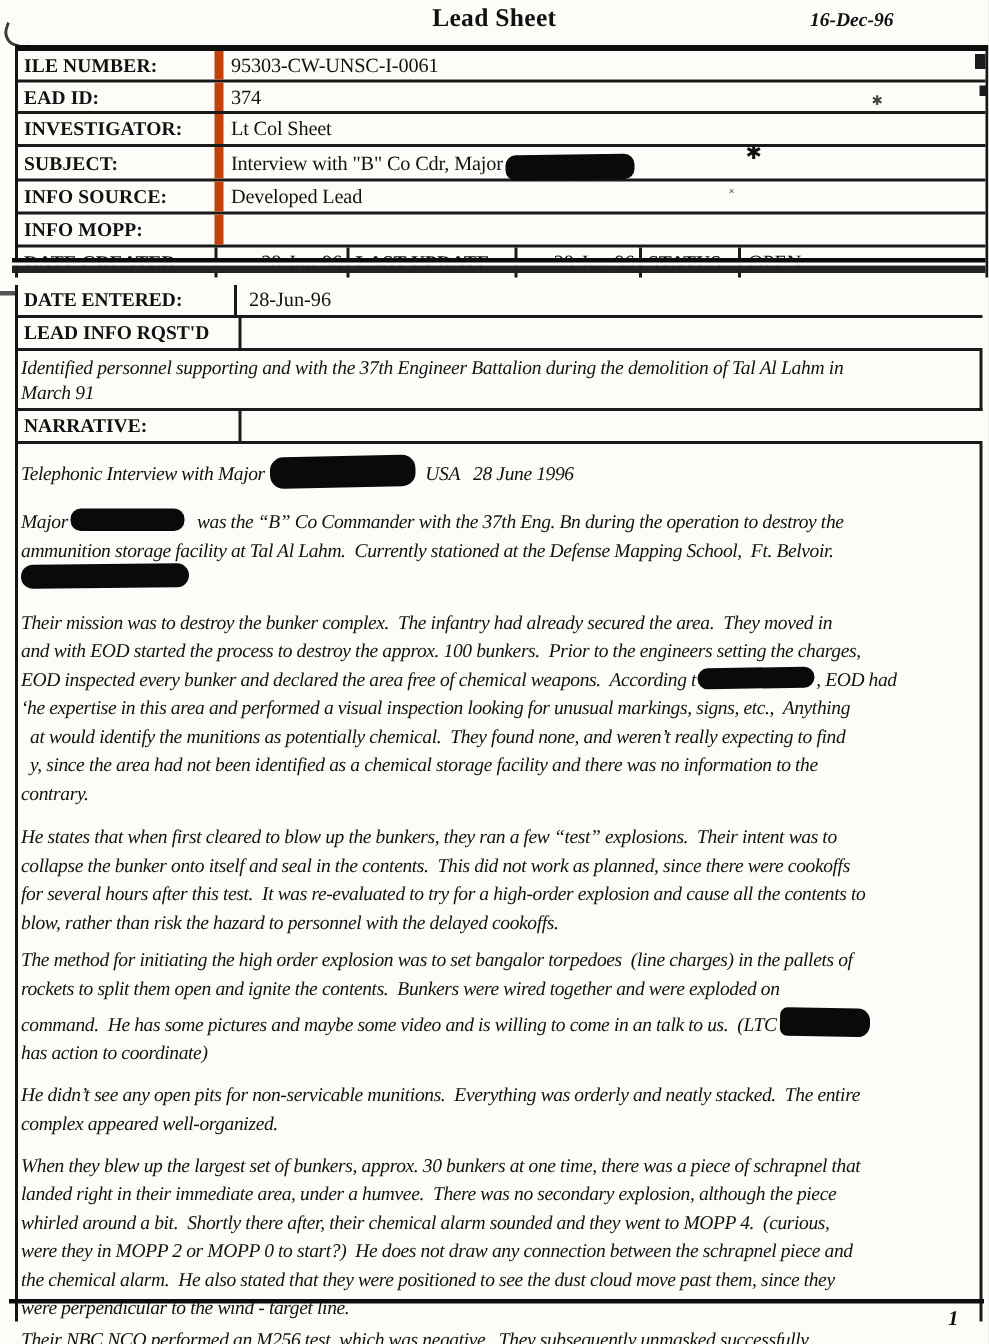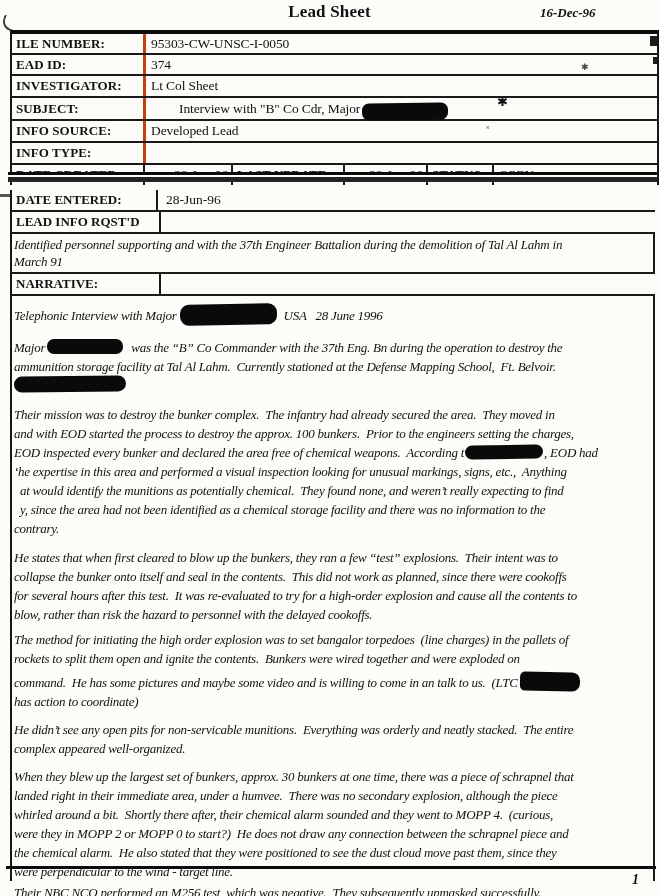--- a/index.html
+++ b/index.html
@@ -12,21 +12,21 @@
   
   .title{position:absolute;top:2px;left:0;width:100%;text-align:center;
     font-size:17px;font-weight:bold;letter-spacing:.2px;}
   .hdate{position:absolute;top:5px;left:540px;font-size:13px;font-weight:bold;font-style:italic;}
 
   
   .toptable{position:absolute;left:10px;top:30px;width:645px;
     border-top:4px solid #0d0d0d;border-left:2px solid #161616;border-right:2px solid #161616;}
   .trow{display:flex;align-items:center;border-bottom:2px solid #1a1a1a;height:19px;}
   .trow.tall{height:20px;}
-  .lcell{width:127px;flex:0 0 127px;border-right:3px solid #c2410c;
+  .lcell{width:127px;flex:0 0 127px;border-right:6px solid #c2410c;
     font-weight:bold;font-size:13px;padding-left:4px;height:100%;display:flex;align-items:center;
     letter-spacing:.1px;}
   .vcell{flex:1;font-size:13.5px;padding-left:5px;display:flex;align-items:center;height:100%;
     letter-spacing:-.1px;}
   
   .drow{display:flex;align-items:center;height:20px;}
   .dcell{height:100%;display:flex;align-items:center;font-size:13px;}
   .dlabel{font-weight:bold;padding-left:4px;}
   .bdr{border-right:2px solid #1a1a1a;}
   .dval{justify-content:flex-end;padding-right:3px;font-size:13.5px;letter-spacing:-.1px;}
@@ -86,43 +86,43 @@
   <div class="speck" style="left:650px;top:36px;width:7px;height:10px;"></div>
   <div class="speck" style="left:653px;top:57px;width:5px;height:7px;"></div>
   <div class="speck" style="left:0px;top:194px;width:11px;height:3px;background:#555;"></div>
   <span class="starmark" style="left:497px;top:94px;">✱</span>
   <span class="tinymark" style="left:581px;top:62px;">✱</span>
   <span class="tinymark" style="left:486px;top:124px;">˟</span>
 
   <div class="toptable">
     <div class="trow">
       <div class="lcell">ILE NUMBER:</div>
-      <div class="vcell">95303-CW-UNSC-I-0050</div>
+      <div class="vcell">95303-CW-UNSC-I-0061</div>
     </div>
     <div class="trow">
       <div class="lcell">EAD ID:</div>
       <div class="vcell">374</div>
     </div>
     <div class="trow tall">
       <div class="lcell">INVESTIGATOR:</div>
       <div class="vcell">Lt Col Sheet</div>
     </div>
-    <div class="trow tall" style="height:21px;gap:28px;">
+    <div class="trow tall" style="height:21px;">
       <div class="lcell">SUBJECT:</div>
       <div class="vcell">
           <span>Interview with "B" Co Cdr, Major</span>
           <span class="redact r-subject"></span>
         </div>
     </div>
     <div class="trow tall">
       <div class="lcell">INFO SOURCE:</div>
       <div class="vcell">Developed Lead</div>
     </div>
     <div class="trow tall">
-      <div class="lcell">INFO TYPE:</div>
+      <div class="lcell">INFO MOPP:</div>
     </div>
     <div class="drow">
       <div class="dcell dlabel bdr" style="width:127px;flex:0 0 127px;">DATE CREATED:</div>
       <div class="dcell dval bdr" style="width:83px;flex:0 0 83px;">28-Jun-96</div>
       <div class="dcell dlabel bdr" style="width:106px;flex:0 0 106px;">LAST UPDATE:</div>
       <div class="dcell dval bdr" style="width:78px;flex:0 0 78px;">28-Jun-96</div>
       <div class="dcell dlabel bdr" style="width:60px;flex:0 0 60px;">STATUS:</div>
       <div class="dcell" style="flex:1;padding-left:5px;font-size:13.5px;">OPEN</div>
     </div>
   </div>

